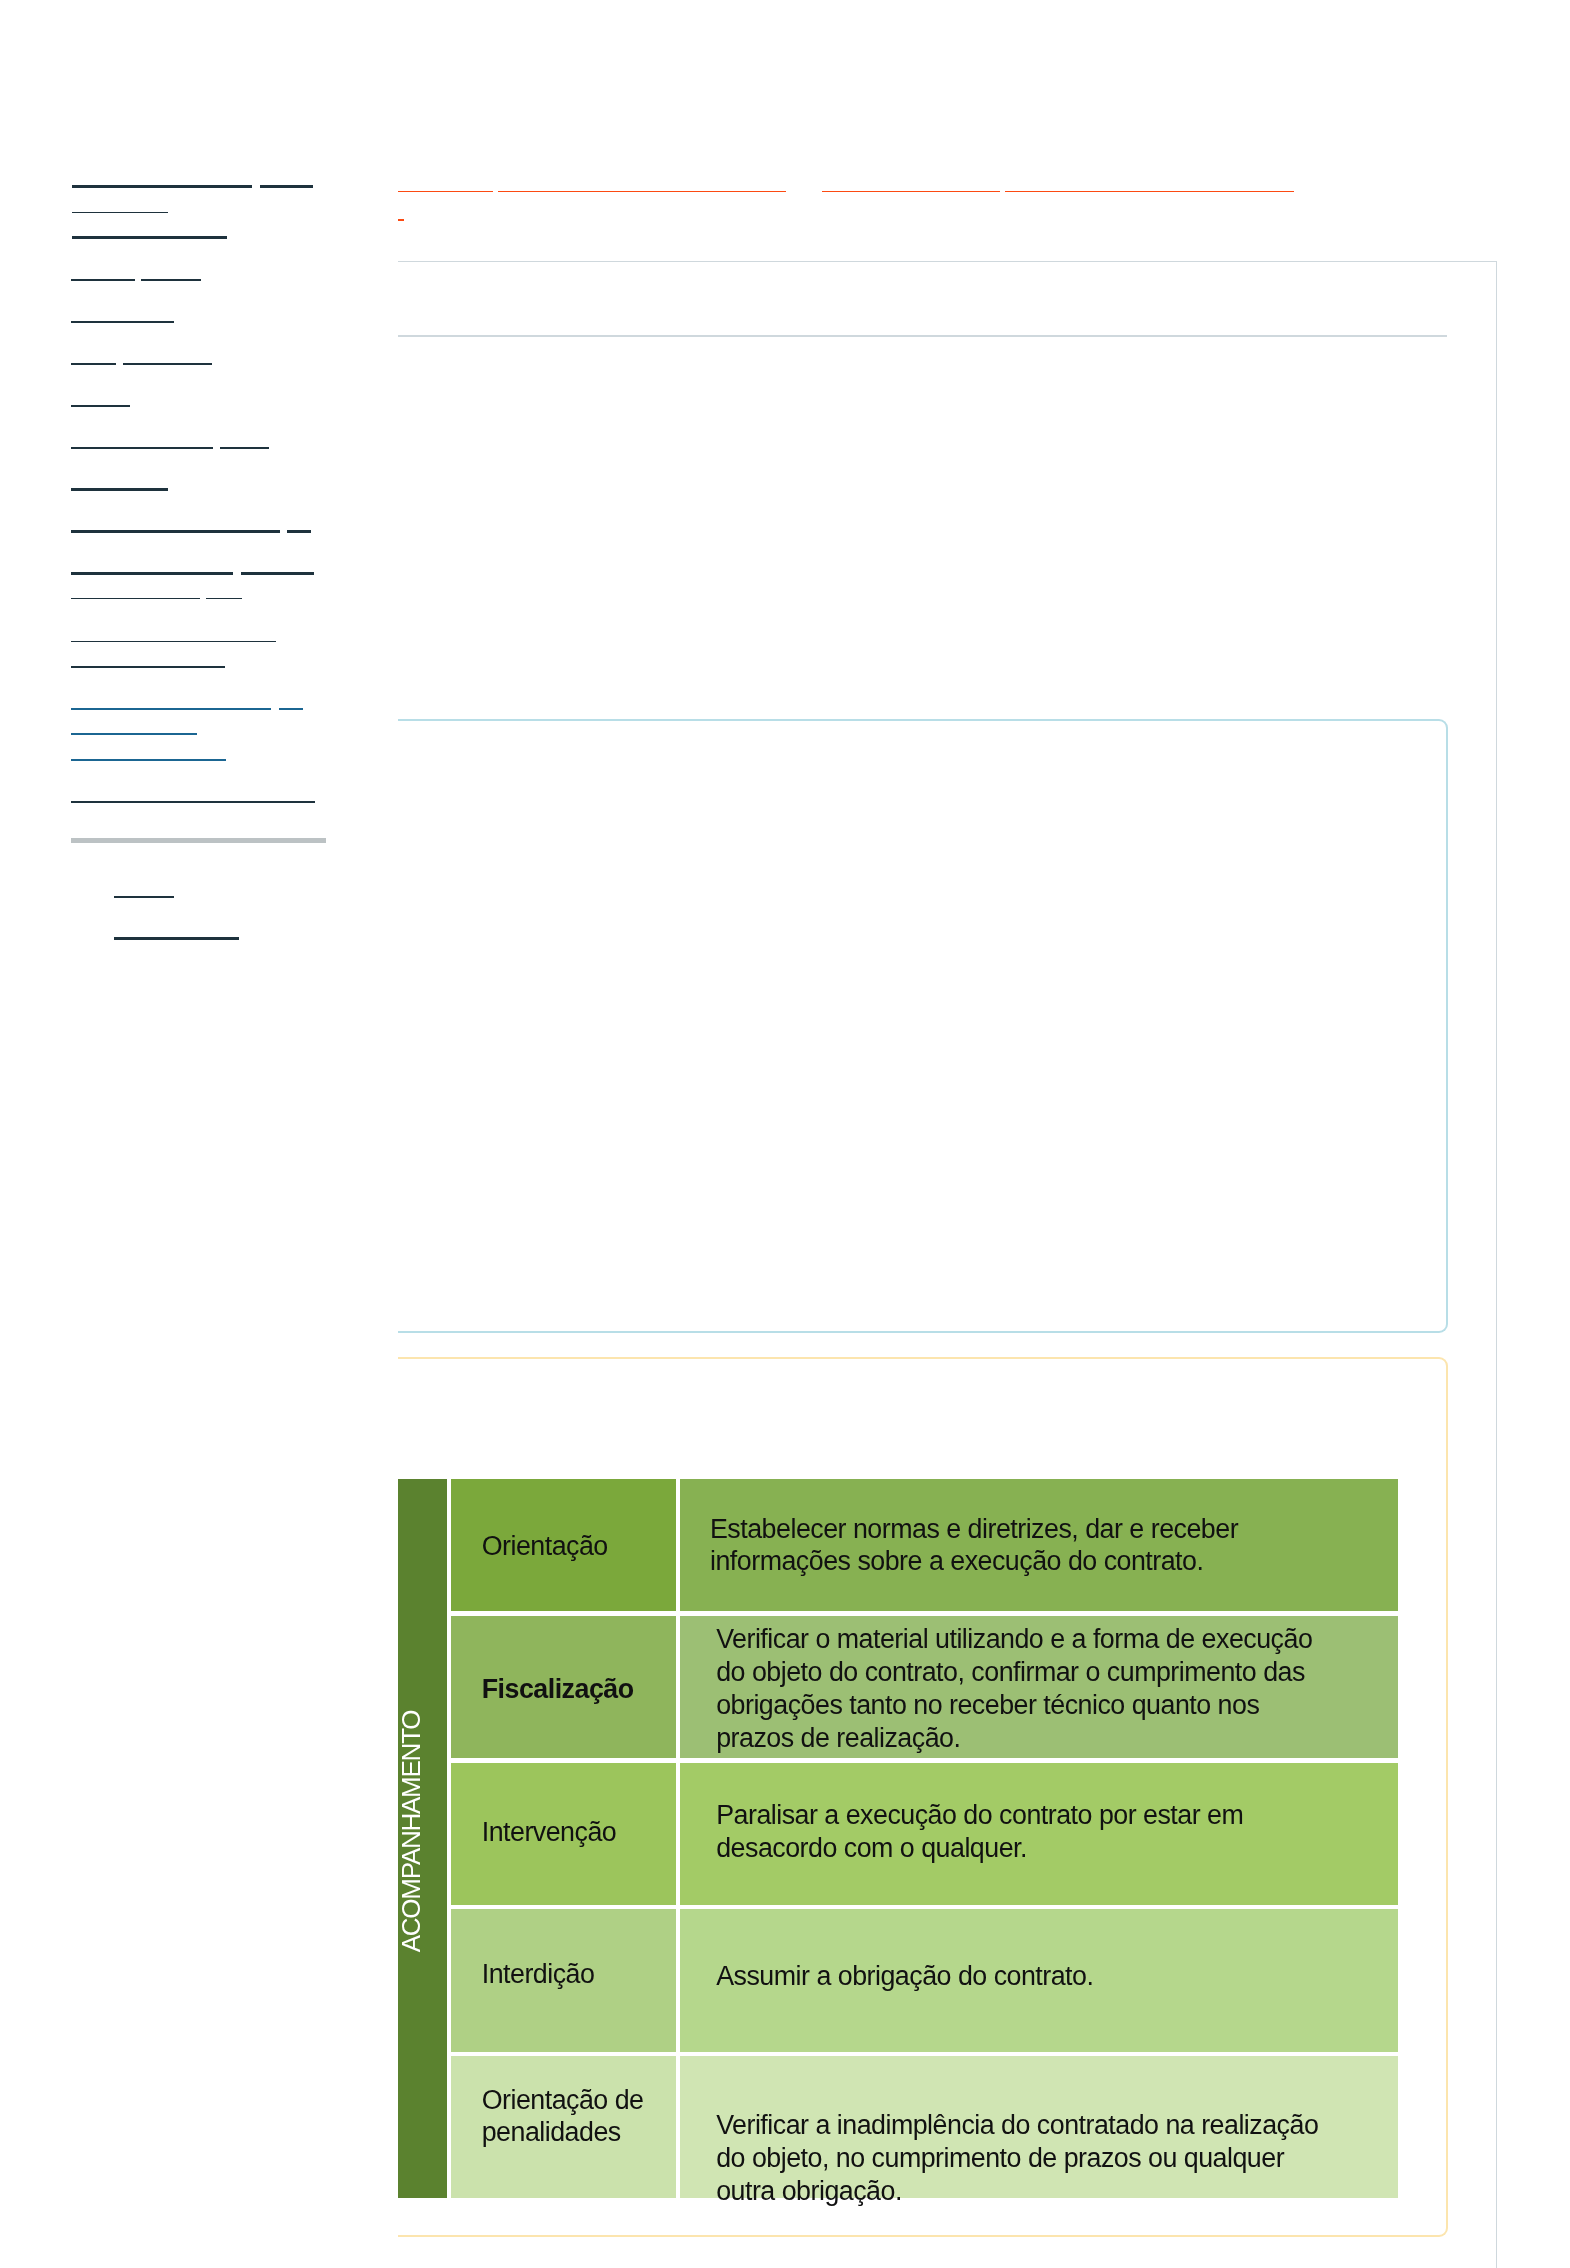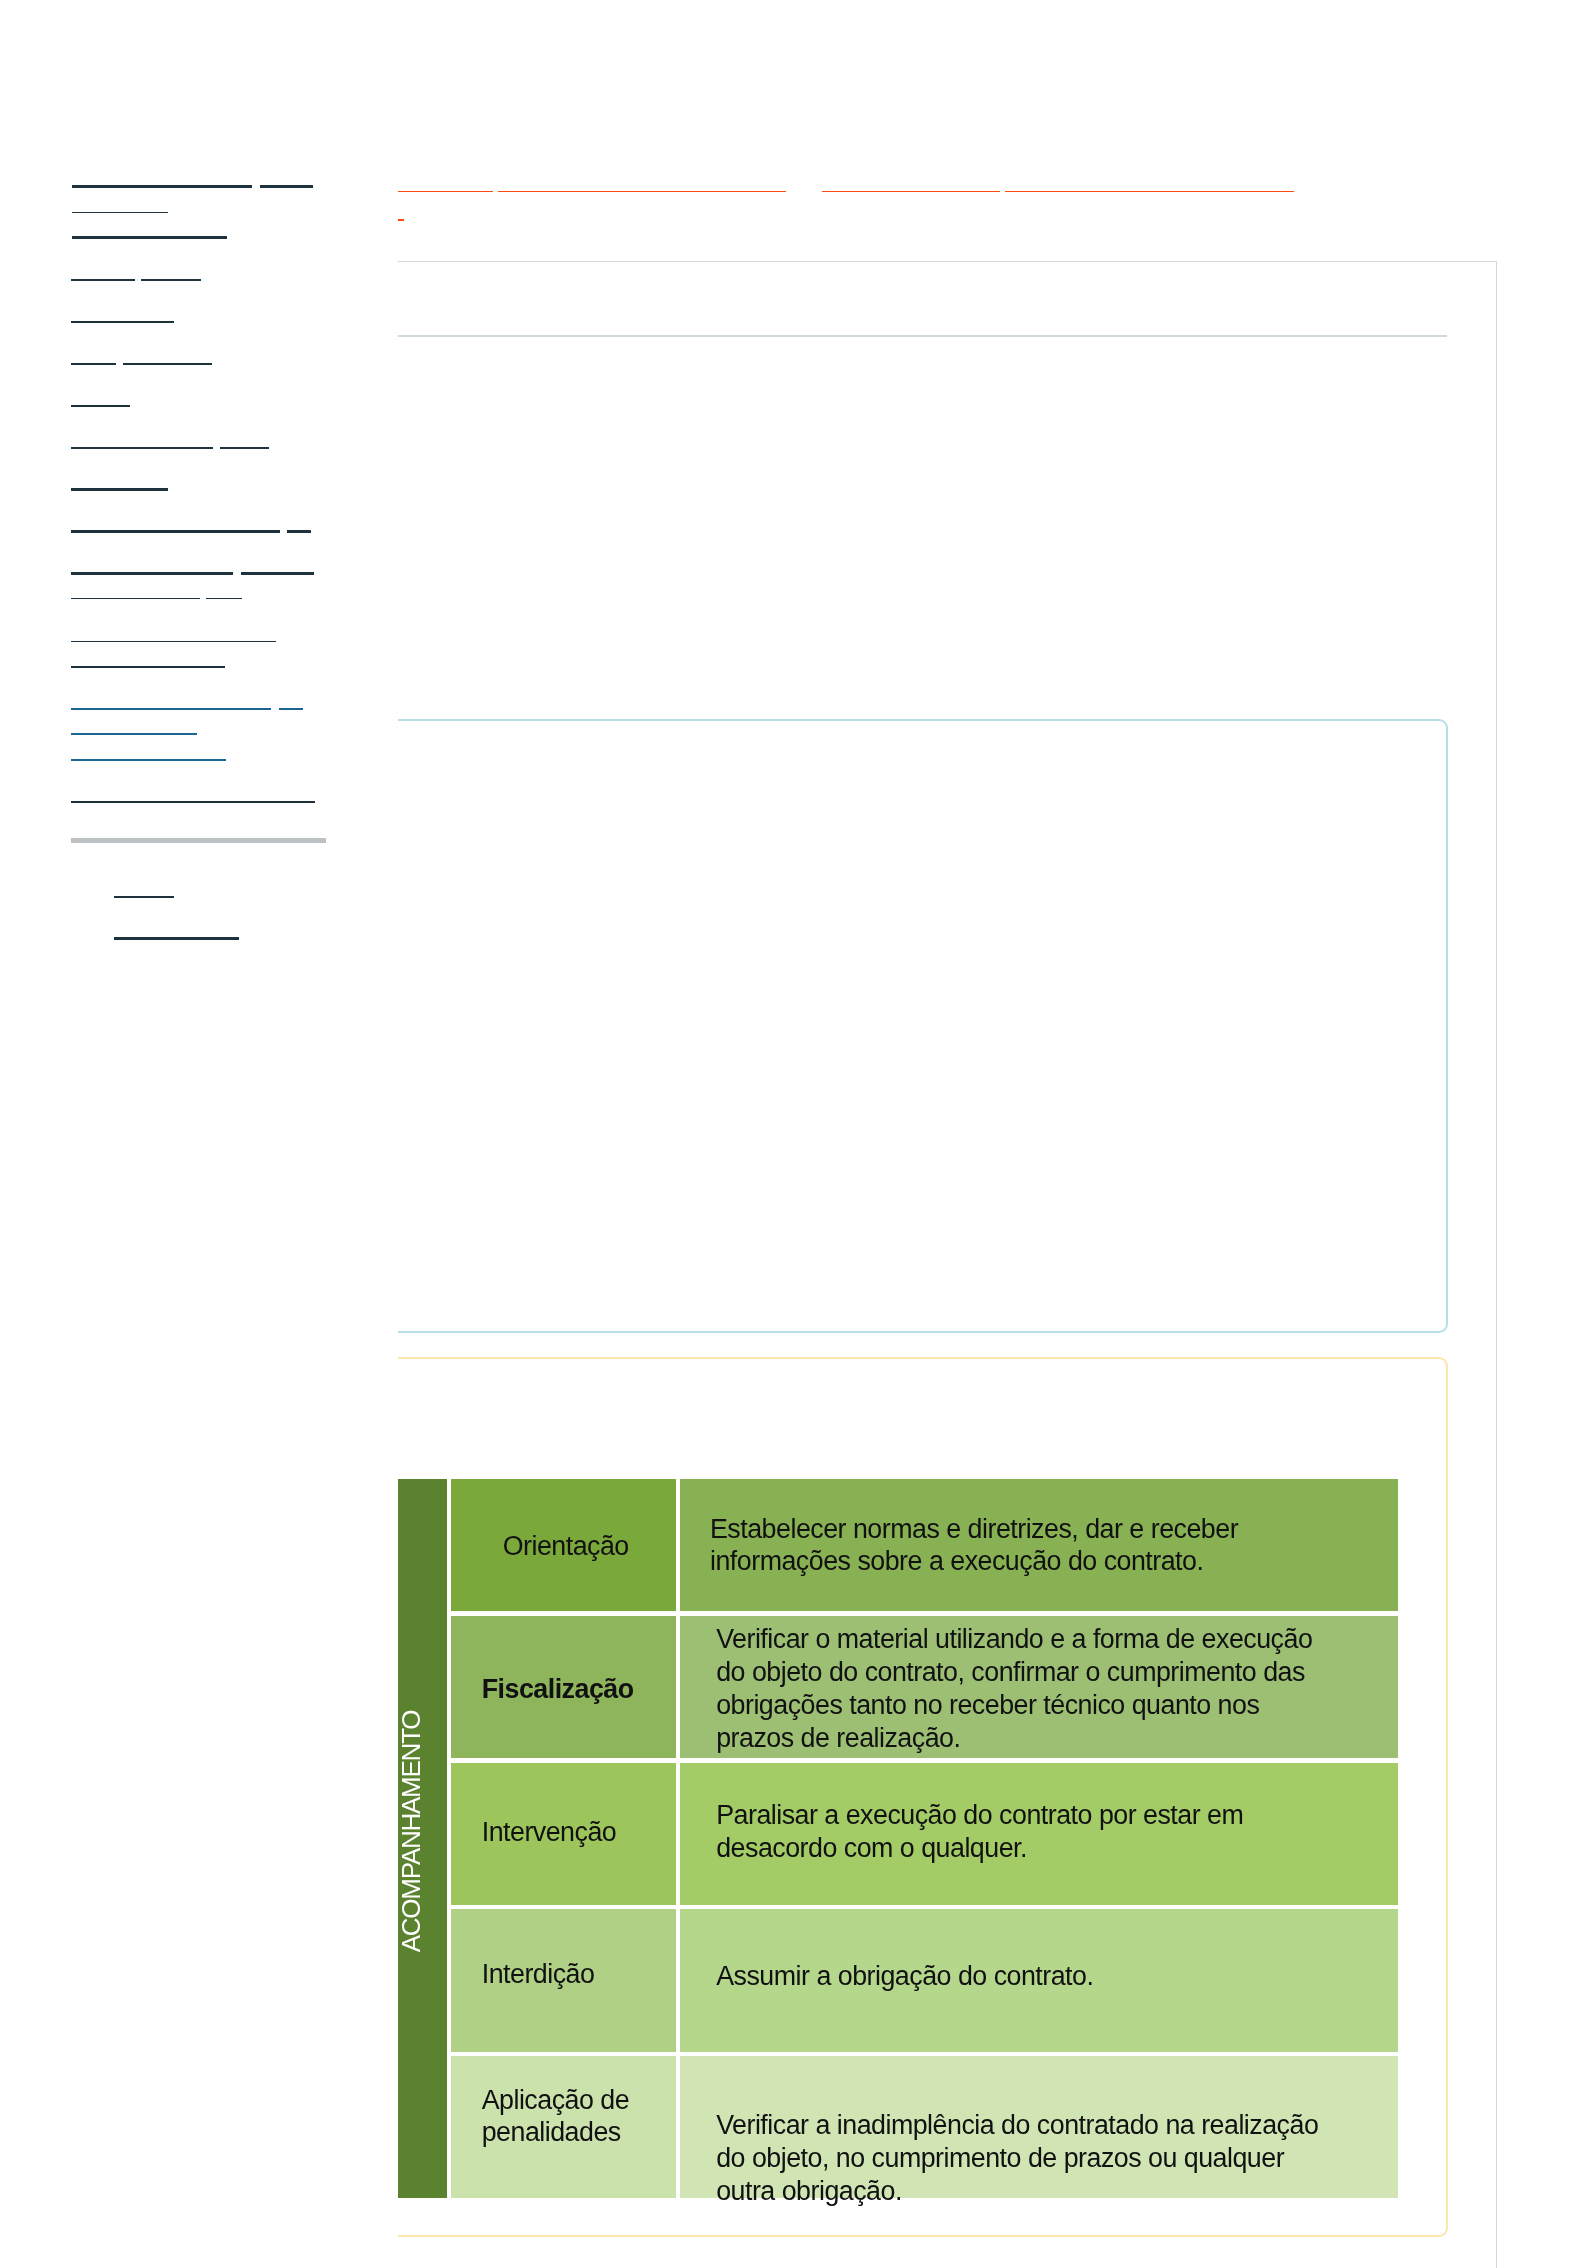--- a/index.html
+++ b/index.html
@@ -71,37 +71,37 @@
       <div class="rule" style="left: 1495.6px; top: 260.6px; width: 1.8px; height: 2008px; background: rgb(207, 216, 221);"></div>
     </div>
 
   <div id="table-root" class="layer">
 
     <div class="tbl-sidebar" id="tbl-sidebar" style="left: 398.2px; top: 1478.7px; width: 48.4px; height: 718.9px; background: rgb(91, 130, 47);">
       <span>ACOMPANHAMENTO</span>
     </div>
 
     <div class="tbl-cell" id="cell-l0" style="left: 450.7px; top: 1478.7px; width: 225px; height: 132.8px; background: rgb(123, 168, 59);"></div>
-    <div class="celltext" id="text-l0" style="left: 481.7px; top: 1530.31px; width: 180px; margin-left: 21px;">Orientação</div>
+    <div class="celltext" id="text-l0" style="left: 481.7px; top: 1530.31px; width: 180px;">Orientação</div>
     <div class="tbl-cell" id="cell-d0" style="left: 679.7px; top: 1478.7px; width: 718.1px; height: 132.8px; background: rgb(135, 177, 82);"></div>
     <div class="celltext" id="text-d0" style="left: 710px; top: 1512.61px; width: 615px;">Estabelecer normas e diretrizes, dar e receber informações sobre a execução do contrato.</div>
 
     <div class="tbl-cell" id="cell-l1" style="left: 450.7px; top: 1615.9px; width: 225px; height: 142.5px; background: rgb(143, 181, 92);"></div>
     <div class="celltext" id="text-l1" style="left: 481.7px; top: 1672.61px; width: 180px; font-weight: bold;">Fiscalização</div>
     <div class="tbl-cell" id="cell-d1" style="left: 679.7px; top: 1615.9px; width: 718.1px; height: 142.5px; background: rgb(156, 191, 116);"></div>
     <div class="celltext" id="text-d1" style="left: 716.2px; top: 1623.31px; width: 615px;">Verificar o material utilizando e a forma de execução do objeto do contrato, confirmar o cumprimento das obrigações tanto no receber técnico quanto nos prazos de realização.</div>
 
     <div class="tbl-cell" id="cell-l2" style="left: 450.7px; top: 1762.8px; width: 225px; height: 142.5px; background: rgb(156, 197, 92);"></div>
     <div class="celltext" id="text-l2" style="left: 481.7px; top: 1815.51px; width: 180px;">Intervenção</div>
     <div class="tbl-cell" id="cell-d2" style="left: 679.7px; top: 1762.8px; width: 718.1px; height: 142.5px; background: rgb(163, 203, 102);"></div>
     <div class="celltext" id="text-d2" style="left: 716.2px; top: 1799.31px; width: 615px;">Paralisar a execução do contrato por estar em desacordo com o qualquer.</div>
 
     <div class="tbl-cell" id="cell-l3" style="left: 450.7px; top: 1909.2px; width: 225px; height: 142.8px; background: rgb(175, 208, 133);"></div>
     <div class="celltext" id="text-l3" style="left: 481.7px; top: 1957.51px; width: 180px;">Interdição</div>
     <div class="tbl-cell" id="cell-d3" style="left: 679.7px; top: 1909.2px; width: 718.1px; height: 142.8px; background: rgb(181, 215, 140);"></div>
     <div class="celltext" id="text-d3" style="left: 716.2px; top: 1959.61px; width: 615px;">Assumir a obrigação do contrato.</div>
 
     <div class="tbl-cell" id="cell-l4" style="left: 450.7px; top: 2056.4px; width: 225px; height: 141.2px; background: rgb(203, 226, 172);"></div>
-    <div class="celltext" id="text-l4" style="left: 481.7px; top: 2083.51px; width: 180px;">Aplicação de penalidades</div>
+    <div class="celltext" id="text-l4" style="left: 481.7px; top: 2083.51px; width: 180px;">Orientação de penalidades</div>
     <div class="tbl-cell" id="cell-d4" style="left: 679.7px; top: 2056.4px; width: 718.1px; height: 141.2px; background: rgb(208, 229, 179);"></div>
     <div class="celltext" id="text-d4" style="left: 716.2px; top: 2069.21px; width: 615px; margin-top: 40px;">Verificar a inadimplência do contratado na realização do objeto, no cumprimento de prazos ou qualquer outra obrigação.</div>
   </div>
 </div>
 
 </body></html>

